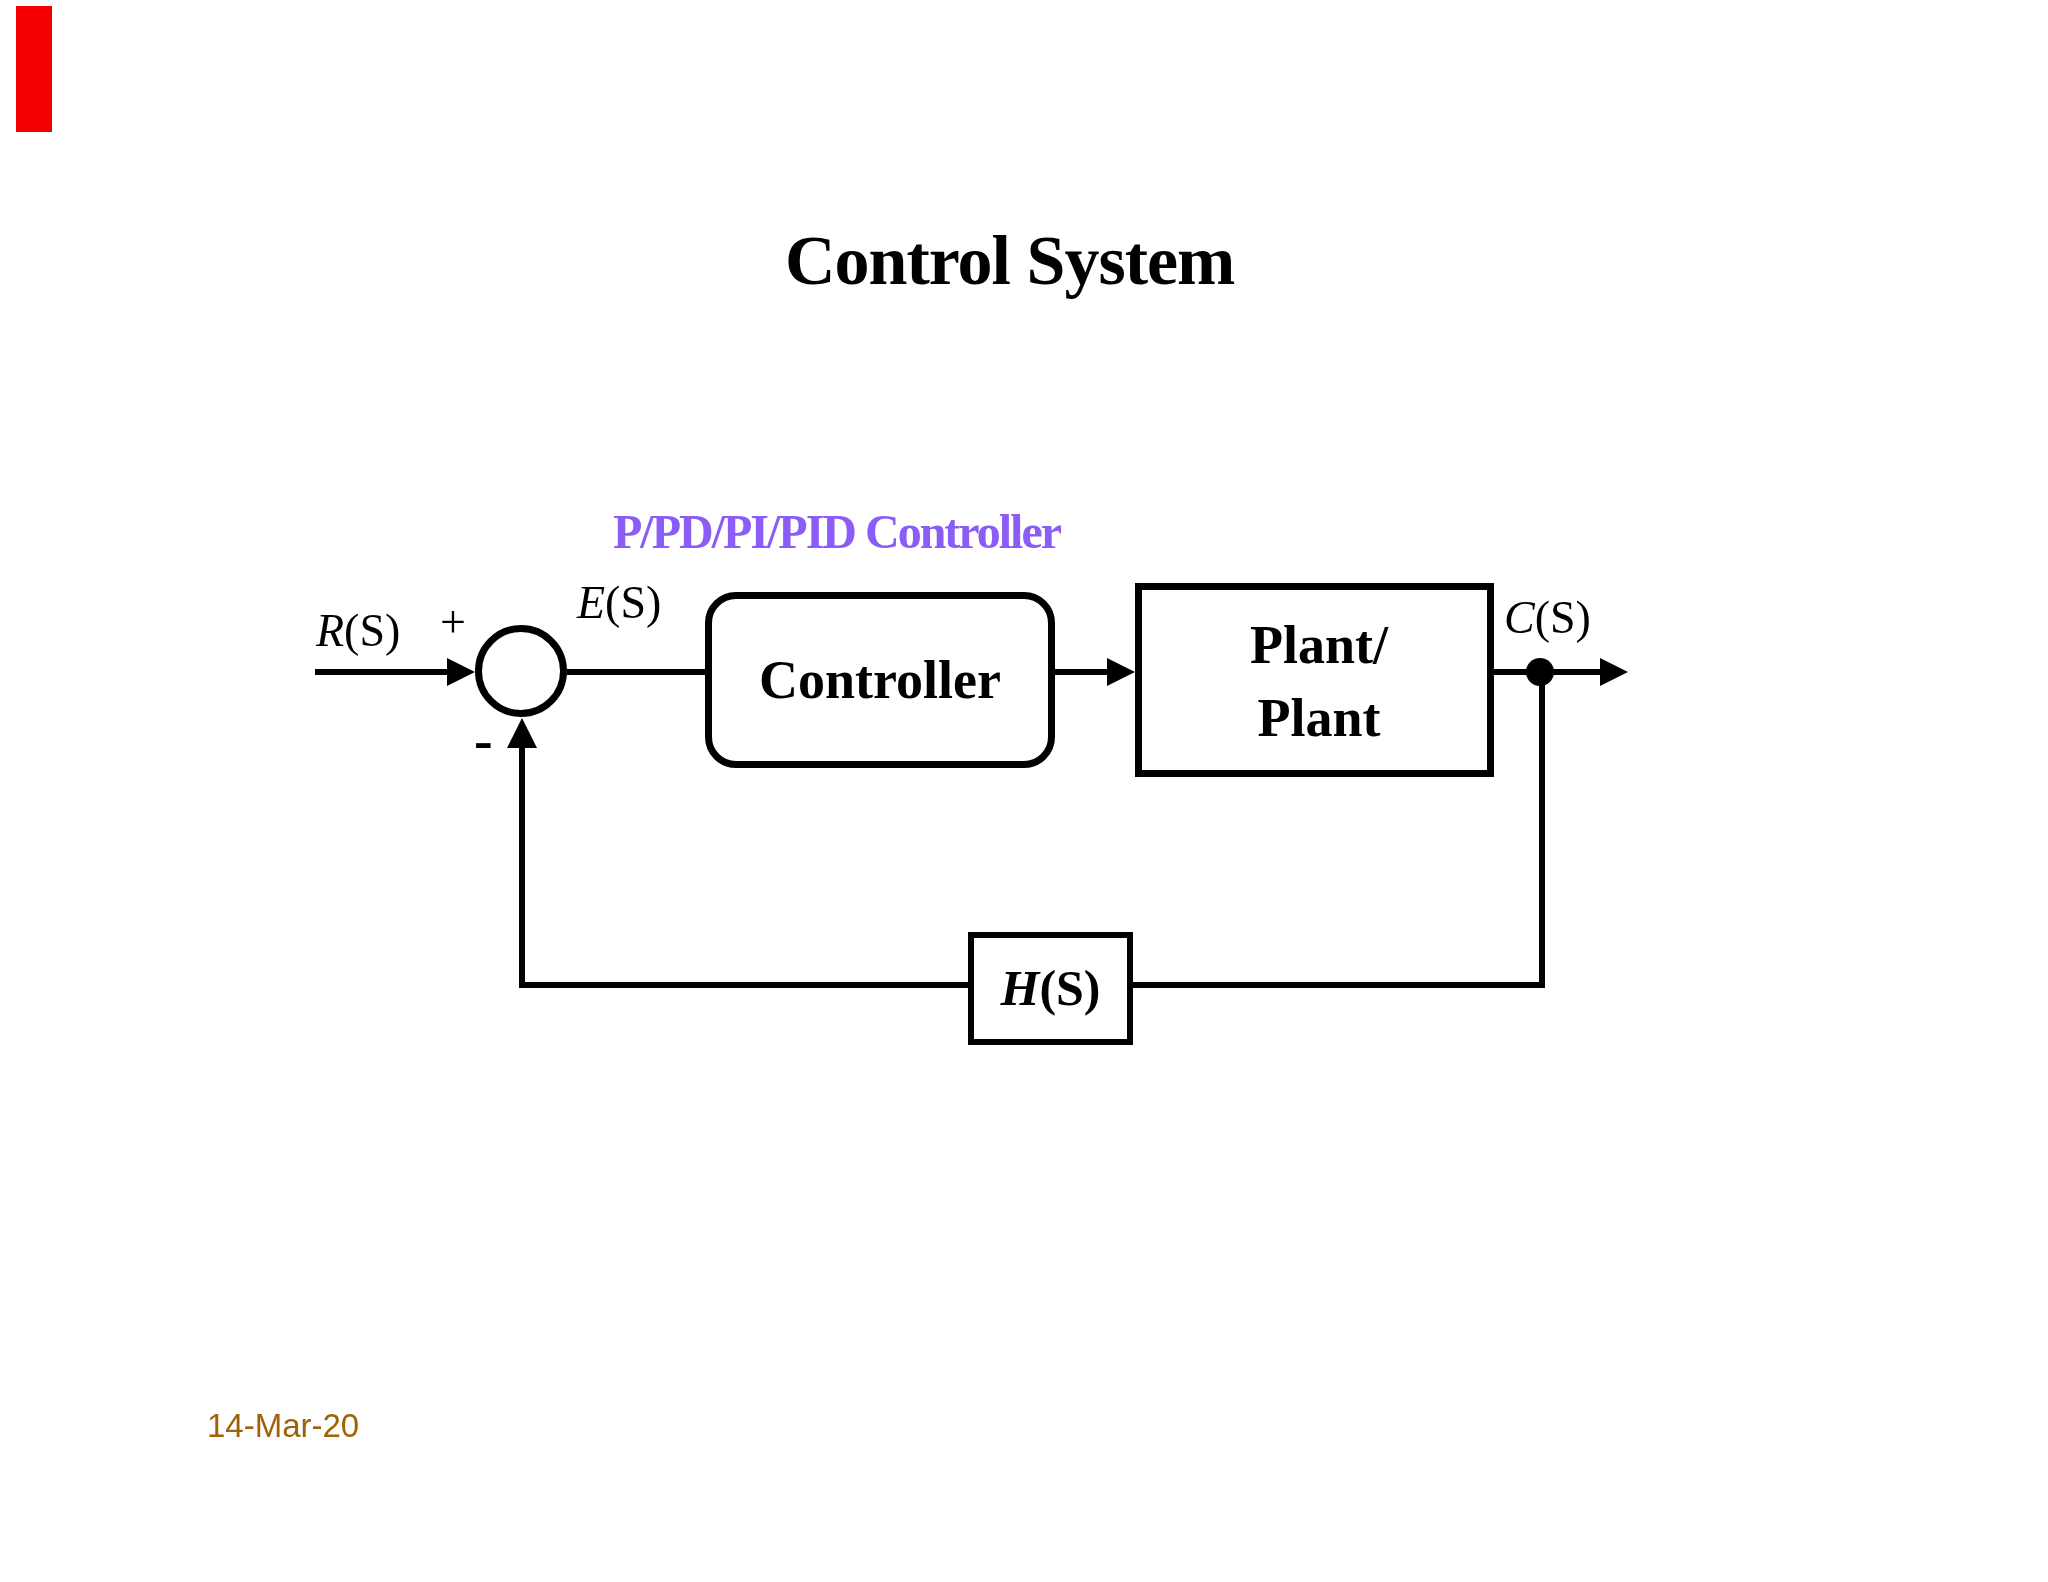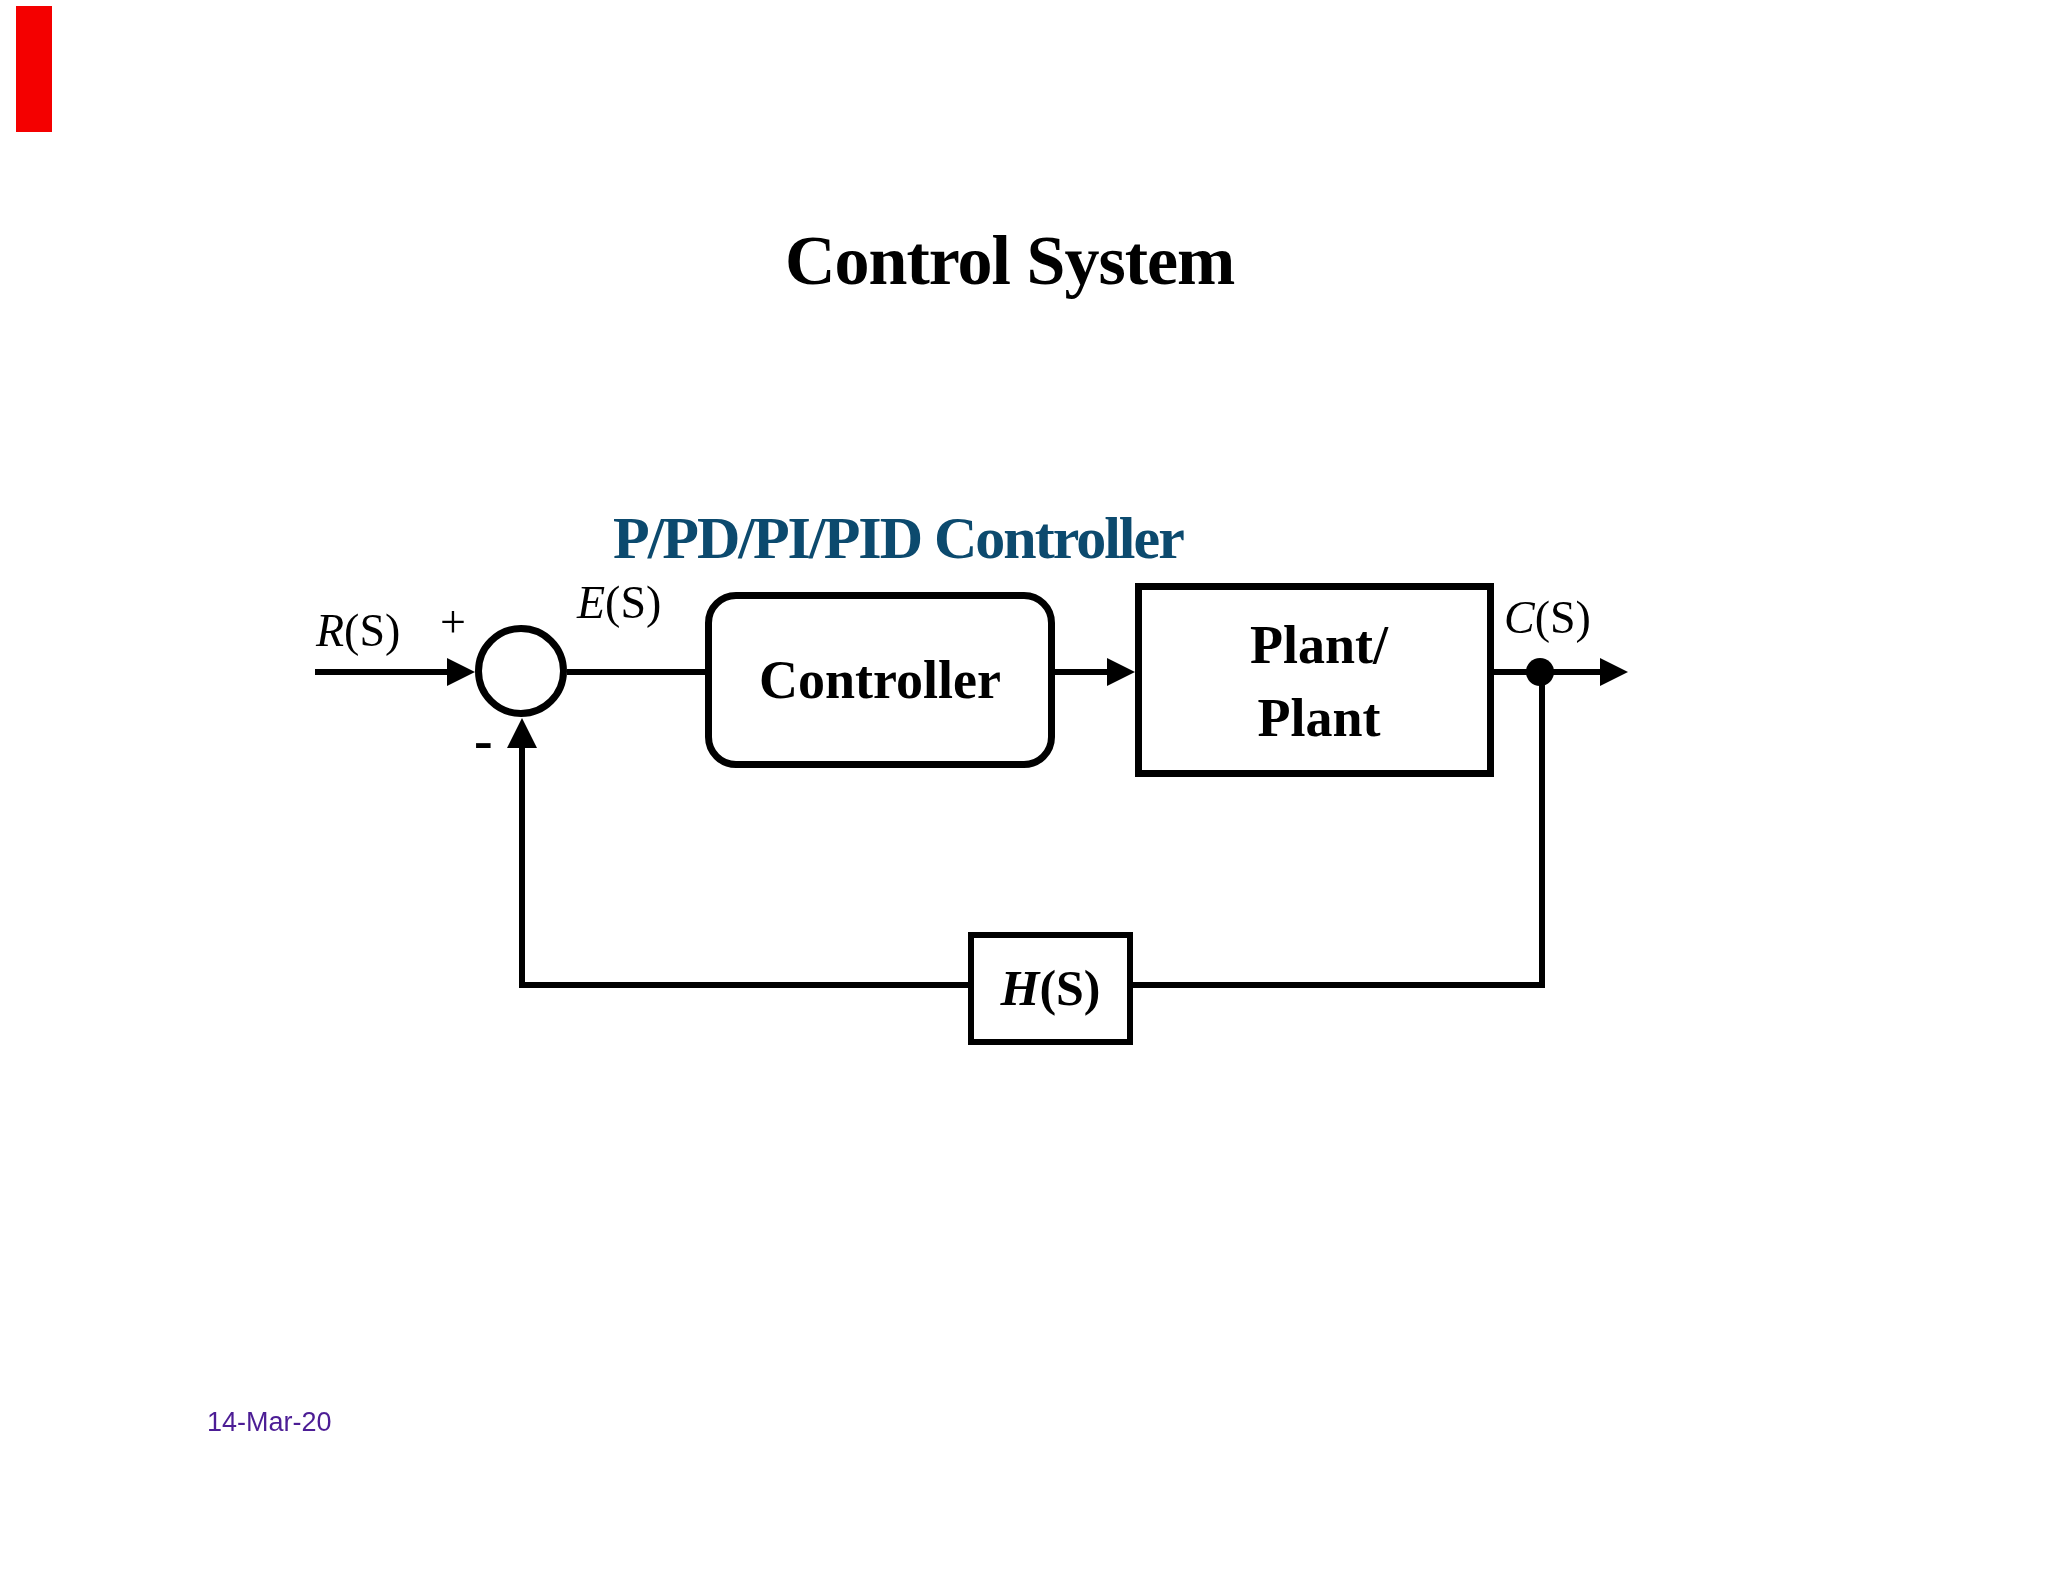--- a/index.html
+++ b/index.html
@@ -18,22 +18,22 @@
   .red-marker { left: 16px; top: 6px; width: 36px; height: 126px; background: #F40000; z-index: 5; }
 
   
   .title {
     left: 785px; top: 226px;
     font-size: 70px; font-weight: bold; letter-spacing: -1px;
     white-space: nowrap; z-index: 3; line-height: 1;
   }
   .subtitle {
     left: 613px; top: 508px;
-    font-size: 60px; font-weight: bold; letter-spacing: -2px;
-    color: #0c4a6e; white-space: nowrap; z-index: 3; line-height: 1;
+    font-size: 48px; font-weight: bold; letter-spacing: -2px;
+    color: #8b5cf6; white-space: nowrap; z-index: 3; line-height: 1;
   }
 
   
   .line { background: #000000; z-index: 1; }
   .arrow-right {
     width: 0; height: 0; z-index: 2;
     border-left: 28px solid #000;
     border-top: 14px solid transparent;
     border-bottom: 14px solid transparent;
   }
@@ -65,21 +65,21 @@
 
   
   .sig { font-size: 46px; white-space: nowrap; z-index: 3; line-height: 1; }
   .it  { font-style: italic; }
   .plus-sign  { left: 440px; top: 599px; font-size: 46px; z-index: 3; line-height: 1; }
   .minus-sign { left: 474px; top: 712px; font-size: 56px; font-weight: bold; z-index: 3; line-height: 1; }
 
   
   .footer {
     font-family: "Liberation Sans", sans-serif;
-    font-size: 27px; color: #4c1d95; z-index: 3; line-height: 1.1;
+    font-size: 33px; color: #a16207; z-index: 3; line-height: 1.1;
   }
   .footer-date { left: 207px; top: 1408px; }
   .footer-page { left: 1822px; top: 1408px; }
 </style>
 </head>
 <body>
 
 <div class="slide">
 
   <div class="abs red-marker"></div>

